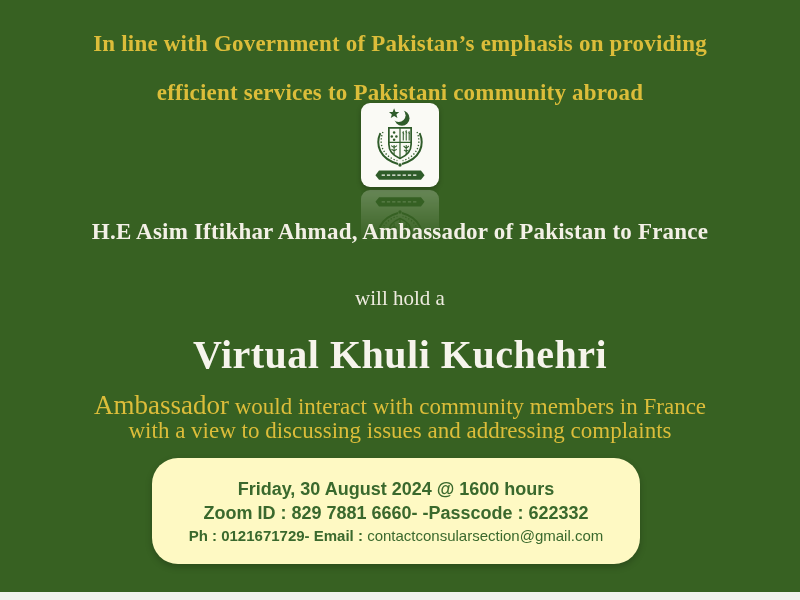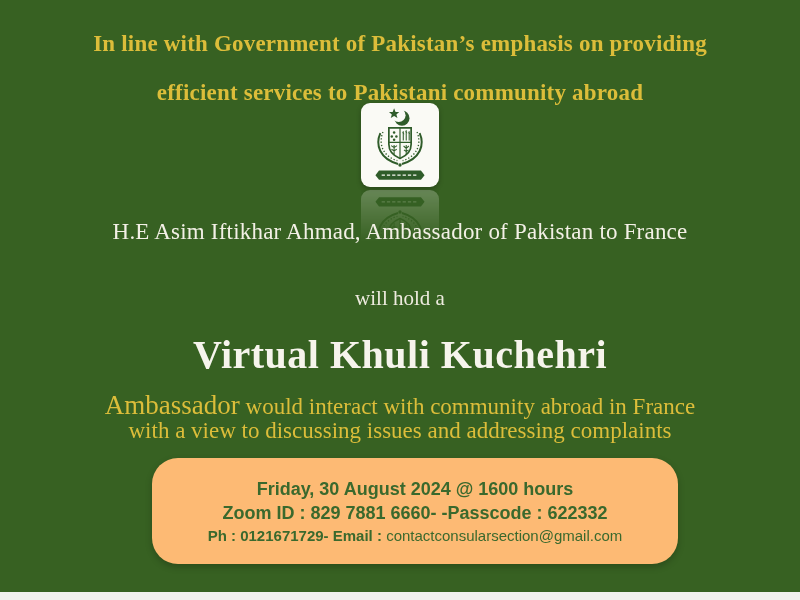--- a/index.html
+++ b/index.html
@@ -53,21 +53,21 @@
     transform: scaleY(-1);
     opacity: 0.26;
     margin-top: 3px;
     filter: blur(0.6px);
     -webkit-mask-image: linear-gradient(to top, rgba(0,0,0,0.95), transparent 62%);
     mask-image: linear-gradient(to top, rgba(0,0,0,0.95), transparent 62%);
   }
   .host-line {
     top: 219px;
     color: #f3f0e6;
-    font-size: 23px; font-weight: 400;
+    font-size: 23px; font-weight: 700;
     letter-spacing: 0.2px;
   }
   .connector-line {
     top: 276px;
     color: #eeebdf;
     font-size: 21px; font-weight: 400; margin-top: 10px;
   }
   .event-title {
     top: 331px;
     color: #f6f4ec;
@@ -77,22 +77,22 @@
   .desc-line1 { top: 390px; }
   .desc-line2 { top: 418px; }
   .desc-line1, .desc-line2 {
     color: #dcbd3a;
     font-size: 23px; font-weight: 400;
   }
   .desc-lead { font-size: 27px; }
   .info-box {
     position: absolute;
     top: 458px; left: 152px;
-    width: 526px; height: 106px;
-    background: #fdba74;
+    width: 488px; height: 106px;
+    background: #fef9c3;
     border-radius: 26px;
     box-shadow: 0 3px 7px rgba(0,0,0,0.22);
     display: flex; flex-direction: column;
     align-items: center; justify-content: center;
     gap: 3px;
     font-family: "Liberation Sans", sans-serif;
     color: #3a692d;
     text-align: center;
   }
   .info-datetime { font-size: 18px; font-weight: 700; white-space: nowrap; }
@@ -180,21 +180,21 @@
       </div>
   </div>
 
   <div class="centered-line host-line">H.E Asim Iftikhar Ahmad, Ambassador of Pakistan to France</div>
 
   <div class="centered-line connector-line">will hold a</div>
 
   <div class="centered-line event-title">Virtual Khuli Kuchehri</div>
 
   <div class="centered-line desc-line1">
-    <span class="desc-lead">Ambassador</span><span> would interact with community abroad in France</span>
+    <span class="desc-lead">Ambassador</span><span> would interact with community members in France</span>
   </div>
   <div class="centered-line desc-line2">with a view to discussing issues and addressing complaints</div>
 
   <div class="info-box">
     <div class="info-datetime">Friday, 30 August 2024 @ 1600 hours</div>
     <div class="info-zoom">Zoom ID : 829 7881 6660- -Passcode : 622332</div>
     <div class="info-contact">
       <span class="contact-prefix">Ph : 0121671729- Email : </span><span>contactconsularsection@gmail.com</span>
     </div>
   </div>

